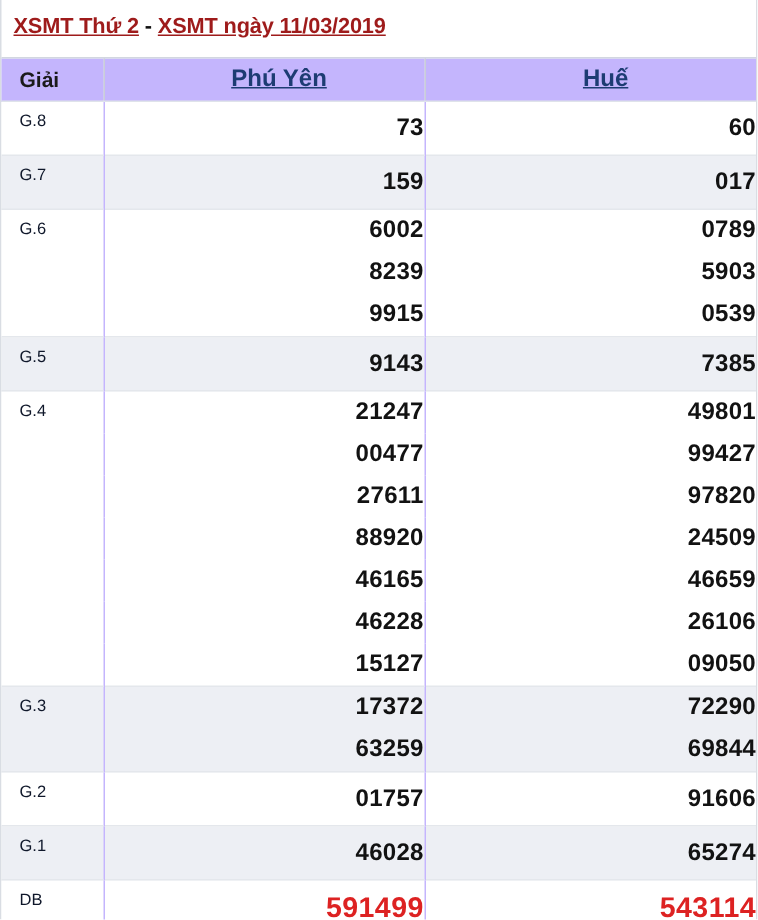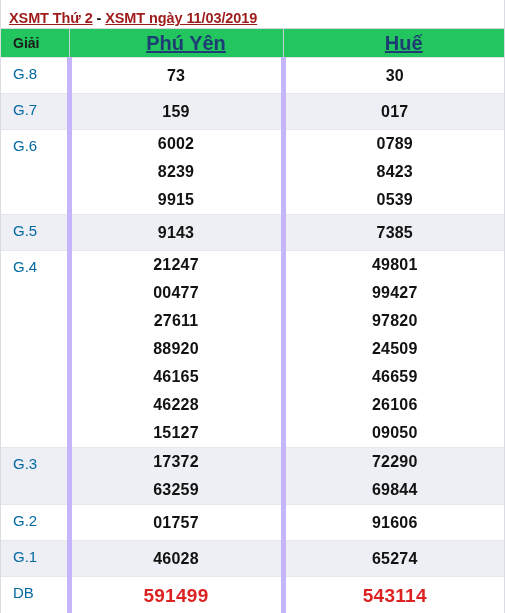--- a/index.html
+++ b/index.html
@@ -18,21 +18,21 @@
     height: 613px;
     position: relative;
     box-sizing: border-box;
     border-left: 1px solid #d9dde3;
     border-right: 1px solid #d9dde3;
     background: #ffffff;
   }
 
   
   .title-bar {
-    height: 28px;
+    height: 38px;
     box-sizing: border-box;
     padding: 10px 0 0 8px;
     font-size: 14.5px;
     font-weight: bold;
     color: #111111;
     white-space: nowrap;
     letter-spacing: -0.1px;
   }
   .title-link {
     color: #9e1b1b;
@@ -50,21 +50,21 @@
     width: 503px;
     border-collapse: collapse;
     table-layout: fixed;
     font-size: 15px;
   }
   table.results col.c-prize  { width: 68px; }
   table.results col.c-prov1  { width: 214px; }
   table.results col.c-prov2  { width: 221px; }
 
   thead th {
-    background: #22c55e;
+    background: #c4b5fd;
     border-top: 1px solid #d2d7e0;
     border-bottom: 1px solid #dfe3ea;
     height: 28px;
     padding: 0;
     font-size: 14px;
   }
   th.prize-head {
     text-align: left;
     padding-left: 12px;
     color: #1a1a1a;
@@ -72,42 +72,42 @@
   }
   th.prov-head {
     text-align: center;
     border-left: 1px solid #c9ced8;
   }
   .prov-link {
     color: #1d3c73;
     text-decoration: underline;
     font-weight: bold;
     cursor: pointer;
-    font-size: 20px;
+    font-size: 16px;
     padding-left: 20px;
   }
 
   tbody tr { height: 28px; }
   tbody td {
     padding: 0;
     height: 28px;
     vertical-align: middle;
   }
   td.prize-cell {
     text-align: left;
     padding-left: 12px;
-    color: #0369a1;
-    font-size: 15px;
+    color: #0f172a;
+    font-size: 11px;
     font-weight: normal;
     vertical-align: top;
     padding-top: 7px;
   }
   td.num-cell {
-    text-align: center;
-    border-left: 5px solid #c4b5fd;
+    text-align: right;
+    border-left: 1px solid #c4b5fd;
     font-weight: bold;
     color: #121212;
     font-size: 16px;
     letter-spacing: 0.2px;
   }
   tr.shade td { background: #edeff4; }
   tr.plain td { background: #ffffff; }
 
   tr.row-sep td { border-top: 1px solid #e4e7ec; }
 
@@ -142,35 +142,35 @@
         </th>
         <th class="prov-head">
           <span class="prov-link">Huế</span>
         </th>
       </tr>
     </thead>
     <tbody id="results-body">
         <tr class="plain row-sep">
           <td class="prize-cell" rowspan="1">G.8</td>
           <td class="num-cell">73</td>
-          <td class="num-cell">30</td>
+          <td class="num-cell">60</td>
         </tr>
         <tr class="shade row-sep">
           <td class="prize-cell" rowspan="1">G.7</td>
           <td class="num-cell">159</td>
           <td class="num-cell">017</td>
         </tr>
         <tr class="plain row-sep">
           <td class="prize-cell" rowspan="3">G.6</td>
           <td class="num-cell">6002</td>
           <td class="num-cell">0789</td>
         </tr>
         <tr class="plain">
           <td class="num-cell">8239</td>
-          <td class="num-cell">8423</td>
+          <td class="num-cell">5903</td>
         </tr>
         <tr class="plain">
           <td class="num-cell">9915</td>
           <td class="num-cell">0539</td>
         </tr>
         <tr class="shade row-sep">
           <td class="prize-cell" rowspan="1">G.5</td>
           <td class="num-cell">9143</td>
           <td class="num-cell">7385</td>
         </tr>

